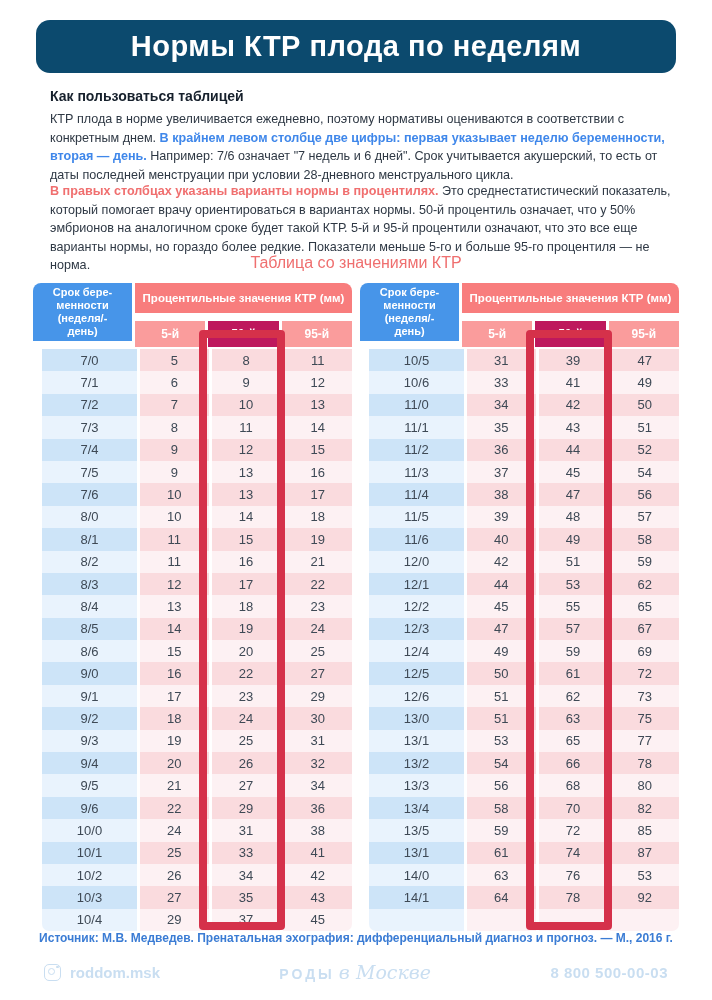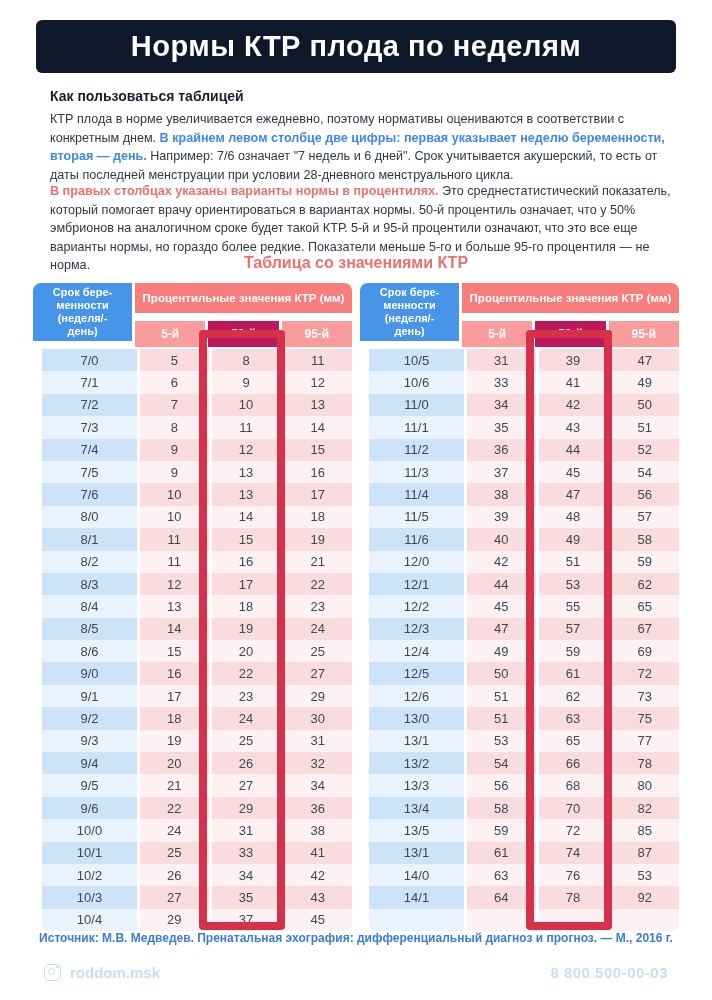--- a/index.html
+++ b/index.html
@@ -2,37 +2,37 @@
 <html><head>
 <meta charset="utf-8">
 <style>
   html,body{margin:0;padding:0;}
   body{
     width:712px;height:1000px;background:#ffffff;position:relative;overflow:hidden;
     font-family:"Liberation Sans",sans-serif;
   }
   .title-bar{
     position:absolute;left:36px;top:20px;width:640px;height:53px;
-    background:#0f172a;border-radius:6px;display:flex;align-items:center;justify-content:center;
+    background:#0c4a6e;border-radius:14px;display:flex;align-items:center;justify-content:center;
   }
   .title-bar span{color:#fff;font-weight:bold;font-size:29px;letter-spacing:.5px;}
   .howto-heading{
     position:absolute;left:50px;top:88px;margin:0;font-size:14px;font-weight:bold;color:#16202c;
   }
   .para{
     position:absolute;left:50px;width:624px;margin:0;
     font-size:12.6px;line-height:18.6px;color:#2e3844;
   }
   .p1{top:110px;}
   .p2{top:182px;}
   .blue-bold{color:#3f87ea;font-weight:bold;}
   .red-bold{color:#f06f6f;font-weight:bold;}
   .table-title{
     position:absolute;left:0;top:254px;width:712px;text-align:center;
-    font-size:16px;font-weight:bold;color:#ef6f6f;
+    font-size:16px;font-weight:normal;color:#ef6f6f;
   }
   .tables{position:absolute;left:33px;top:283px;width:646px;display:flex;gap:8px;}
   .ktr-table{position:relative;width:319px;}
   .thead{display:flex;gap:3px;}
   .th-week{
     width:99px;height:58px;background:#4795e9;border-radius:8px 0 0 0;
     color:#fff;font-size:11px;font-weight:bold;line-height:13px;
     display:flex;align-items:center;justify-content:center;text-align:center;white-space:pre-line;
   }
   .th-right{flex:1;display:flex;flex-direction:column;gap:8px;}
@@ -453,14 +453,18 @@
 <div class="source">Источник: М.В. Медведев. Пренатальная эхография: дифференциальный диагноз и прогноз. —  М., 2016 г.</div>
 
 <div class="footer">
   <div class="insta">
     <span class="ig-icon">
         <span class="ig-lens"></span>
         <span class="ig-dot"></span>
       </span>
     <span>roddom.msk</span>
   </div>
+  <div class="logo">
+    <span class="logo-caps">РОДЫ</span>
+    <span class="logo-script">в Москве</span>
+  </div>
   <div class="phone">8 800 500-00-03</div>
 </div>
 
 </body></html>

